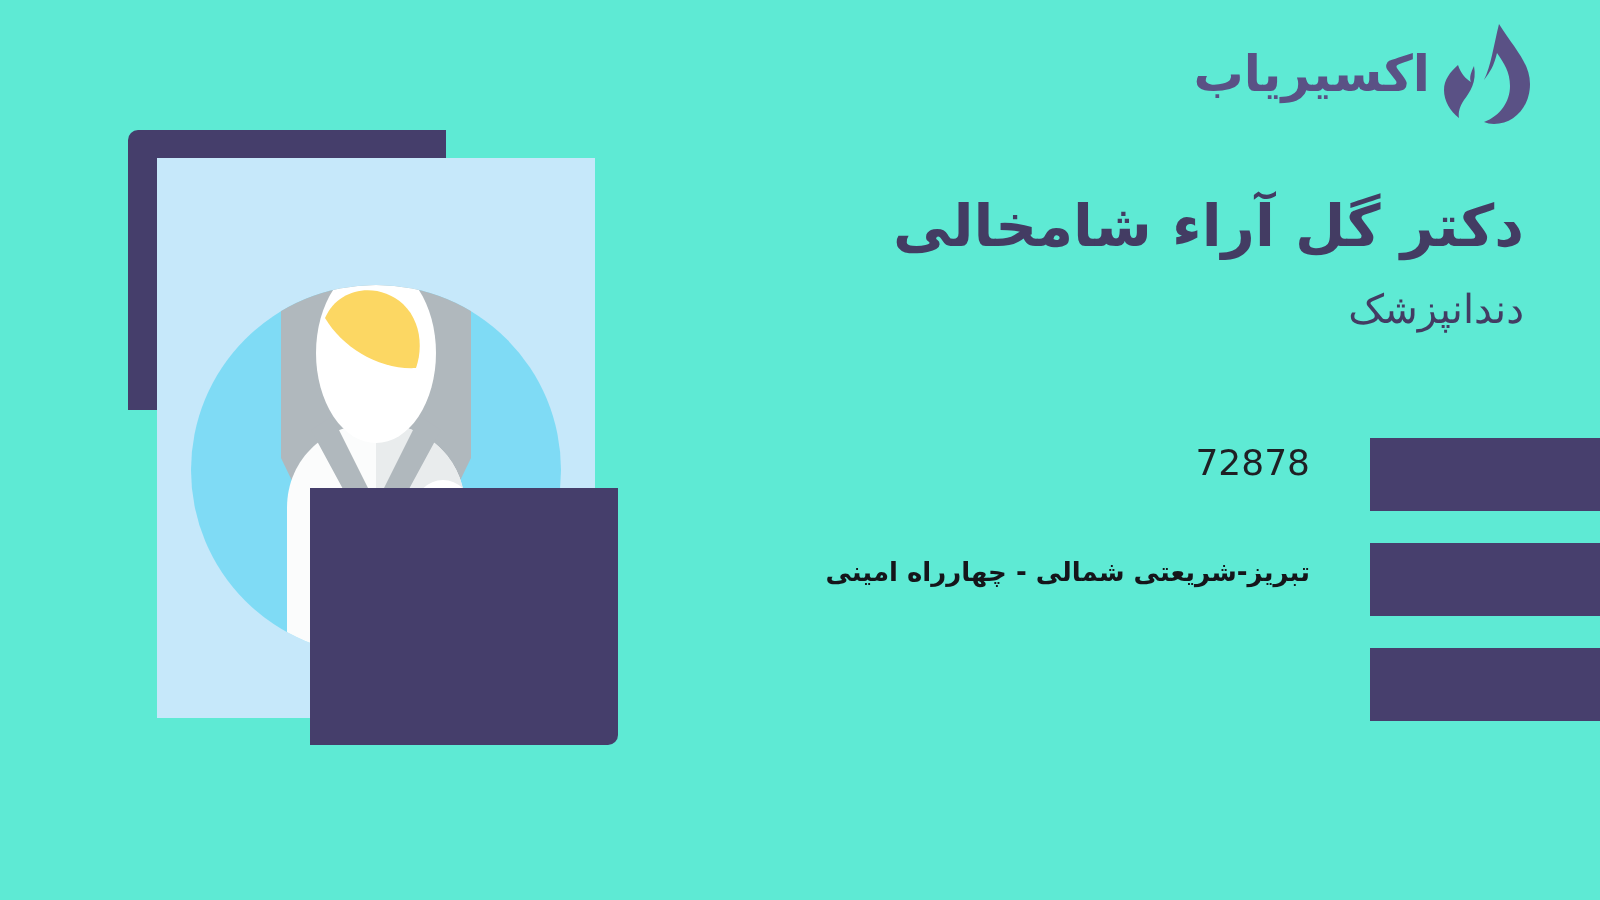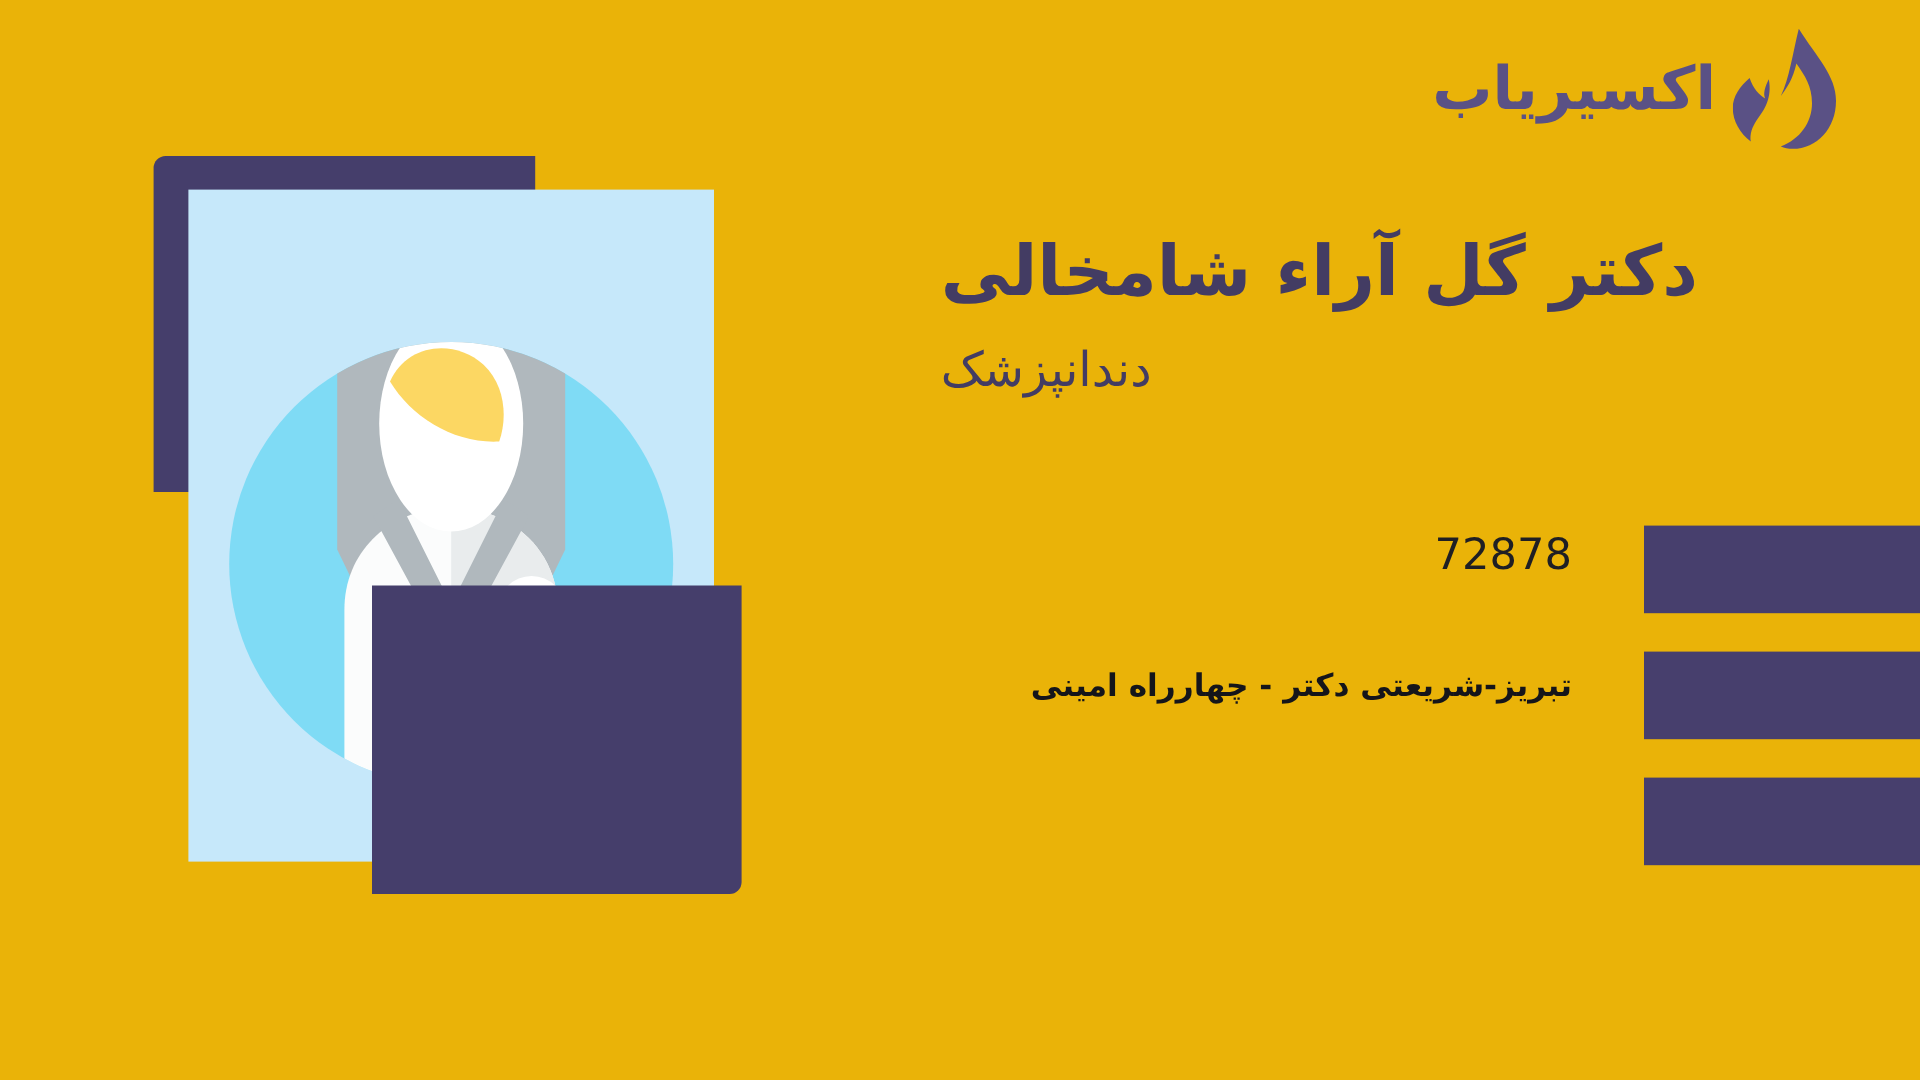--- a/index.html
+++ b/index.html
@@ -14,21 +14,21 @@
     overflow: hidden;
     position: relative;
   }
 
   .card {
     position: absolute;
     left: 0;
     top: 0;
     width: 1600px;
     height: 900px;
-    background: #eab308;
+    background: #5eead4;
   }
 
   
   .brand {
     position: absolute;
     top: 22px;
     right: 70px;
     display: flex;
     flex-direction: row;
     align-items: center;
@@ -92,21 +92,21 @@
     width: 100%;
     height: 100%;
   }
 
   
   .info {
     position: absolute;
     right: 76px;
     top: 190px;
     width: 740px;
-    text-align: left;
+    text-align: right;
     direction: rtl;
   }
   .doctor-name {
     font-size: 58px;
     font-weight: 700;
     color: #433c63;
     line-height: 1.25;
     margin: 0;
     white-space: nowrap;
     direction: rtl;
@@ -214,15 +214,15 @@
     <div class="specialty">دندانپزشک</div>
   </div>
 
   <div class="bars">
     <div class="bar bar-1"></div>
     <div class="bar bar-2"></div>
     <div class="bar bar-3"></div>
   </div>
 
   <div class="field field-code">72878</div>
-  <div class="field field-address">تبریز-شریعتی دکتر - چهارراه امینی</div>
+  <div class="field field-address">تبریز-شریعتی شمالی - چهارراه امینی</div>
 
 </div>
 
 </body></html>

